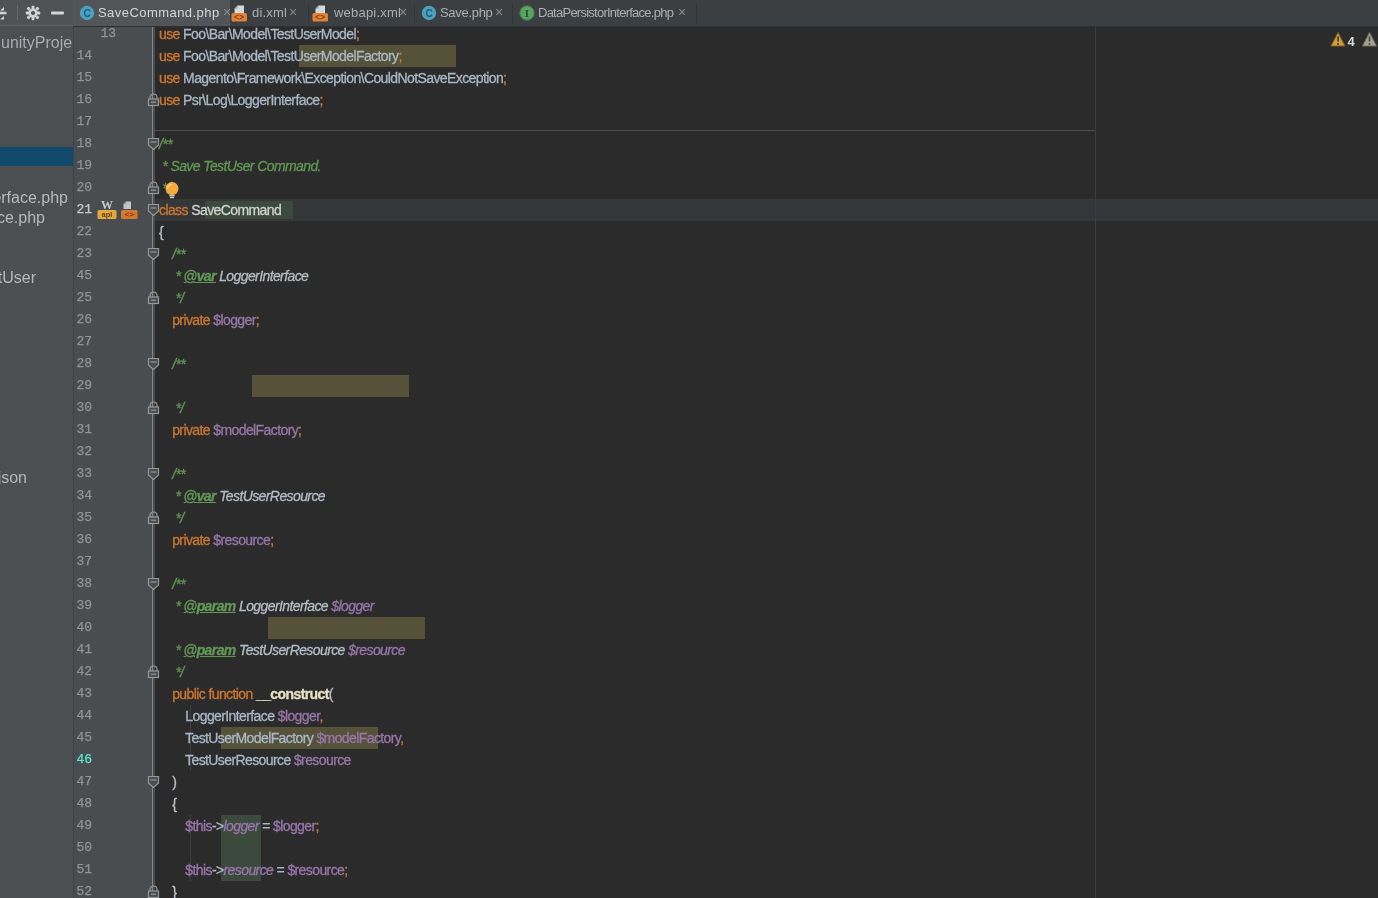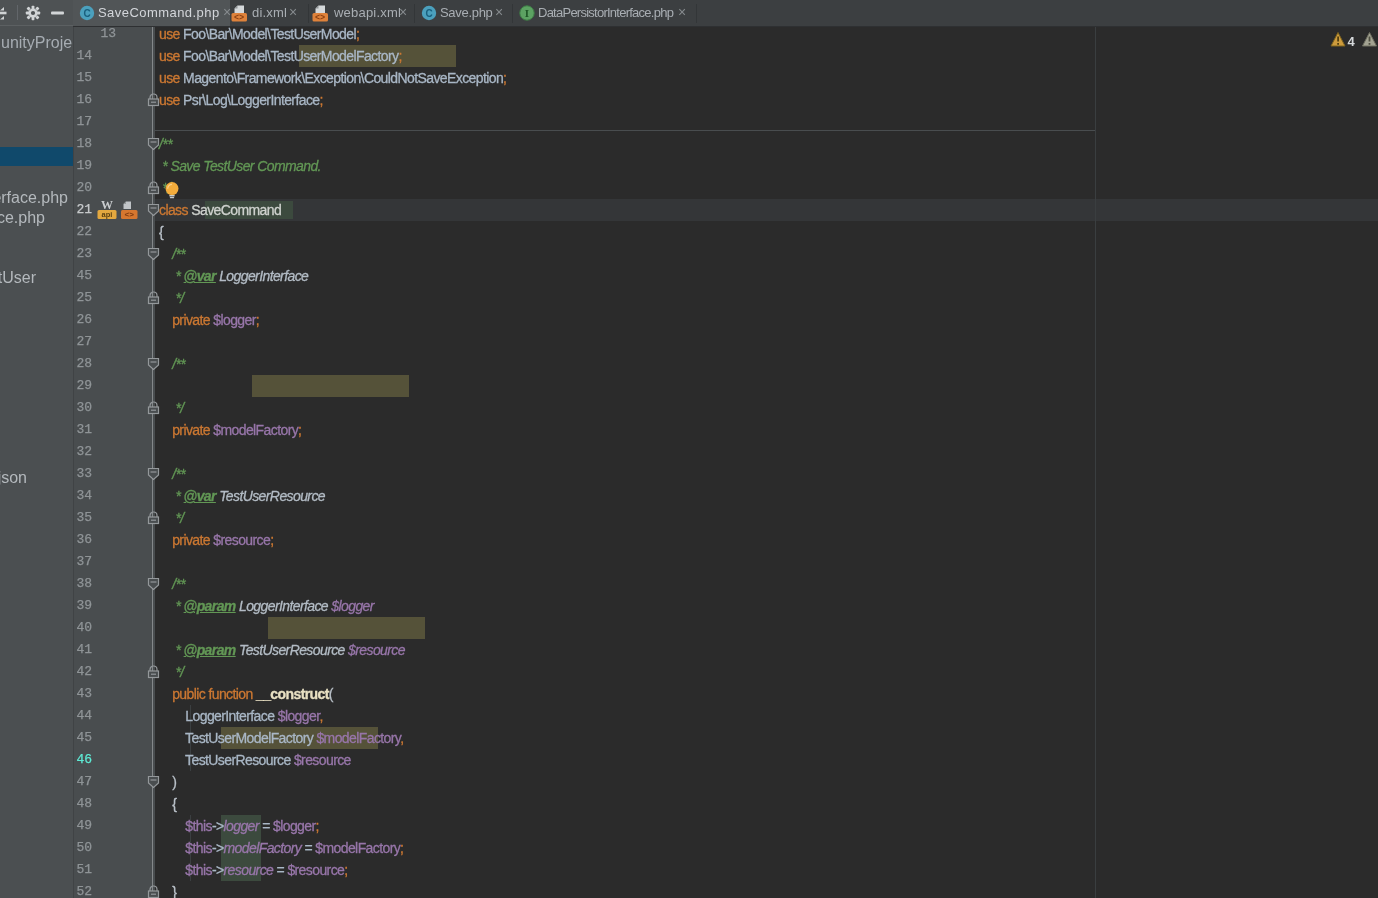--- a/index.html
+++ b/index.html
@@ -80,21 +80,20 @@
   <pre class="cl" style="top:595px;">     <span class="g">* </span><span class="gt">@param</span><span class="si"> LoggerInterface </span><span class="pi">$logger</span></pre>
   <pre class="cl" style="top:639px;">     <span class="g">* </span><span class="gt">@param</span><span class="si"> TestUserResource </span><span class="pi">$resource</span></pre>
   <pre class="cl" style="top:661px;">     <span class="g">*/</span></pre>
   <pre class="cl" style="top:683px;">    <span class="o">public</span> <span class="o">function</span> <span class="fn">__construct</span><span class="b">(</span></pre>
   <pre class="cl" style="top:705px;">        <span class="s">LoggerInterface</span> <span class="p">$logger</span><span class="o">,</span></pre>
   <pre class="cl" style="top:727px;">        <span class="s">TestUserModelFactory</span> <span class="p">$modelFactory</span><span class="o">,</span></pre>
   <pre class="cl" style="top:749px;">        <span class="s">TestUserResource</span> <span class="p">$resource</span></pre>
   <pre class="cl" style="top:771px;">    <span class="b">)</span></pre>
   <pre class="cl" style="top:793px;">    <span class="b">{</span></pre>
   <pre class="cl" style="top:815px;">        <span class="p">$this</span><span class="s">-&gt;</span><span class="pi">logger</span><span class="s"> = </span><span class="p">$logger</span><span class="o">;</span></pre>
-  <pre class="cl" style="top:837px;">        <span class="p">$this</span><span class="s">-&gt;</span><span class="pi">modelFactory</span><span class="s"> = </span><span class="p">$modelFactory</span><span class="o">;</span></pre>
   <pre class="cl" style="top:859px;">        <span class="p">$this</span><span class="s">-&gt;</span><span class="pi">resource</span><span class="s"> = </span><span class="p">$resource</span><span class="o">;</span></pre>
   <pre class="cl" style="top:881px;">    <span class="b">}</span></pre>
 </div>
 <div id="gutter"></div>
 <div id="foldline"></div>
 <div class="ln" style="top:23px;color:#8F9497;margin-left:24px;">13</div>
 <div class="ln" style="top:45px;color:#8F9497;">14</div>
 <div class="ln" style="top:67px;color:#8F9497;">15</div>
 <div class="ln" style="top:89px;color:#8F9497;">16</div>
 <div class="ln" style="top:111px;color:#8F9497;">17</div>

